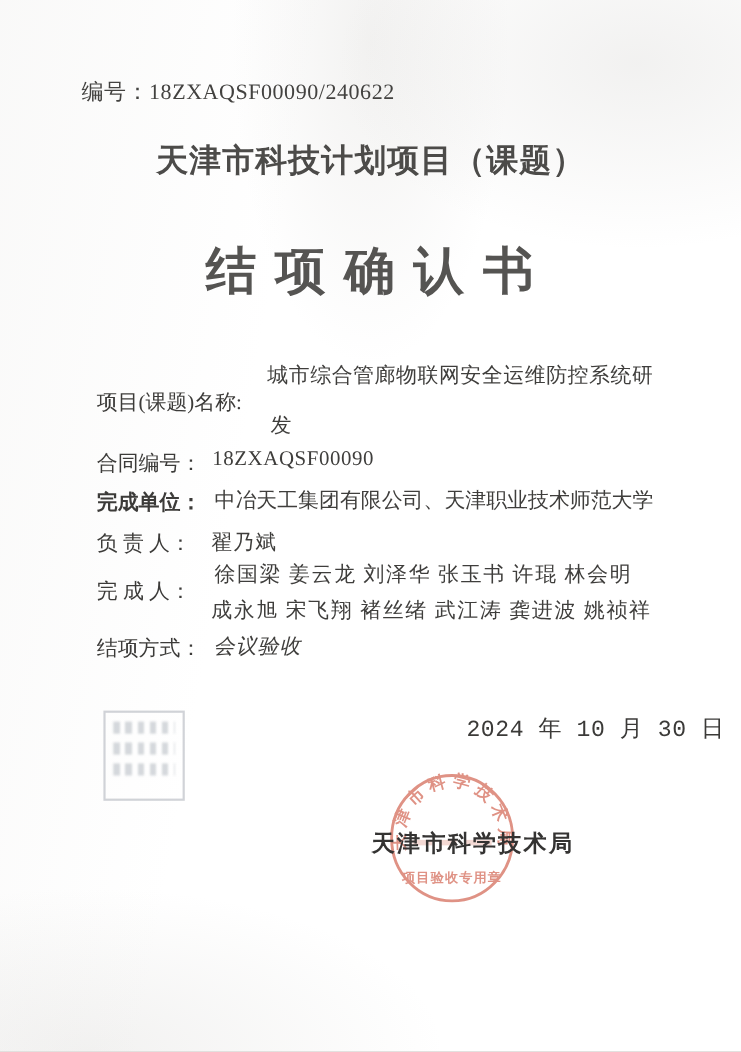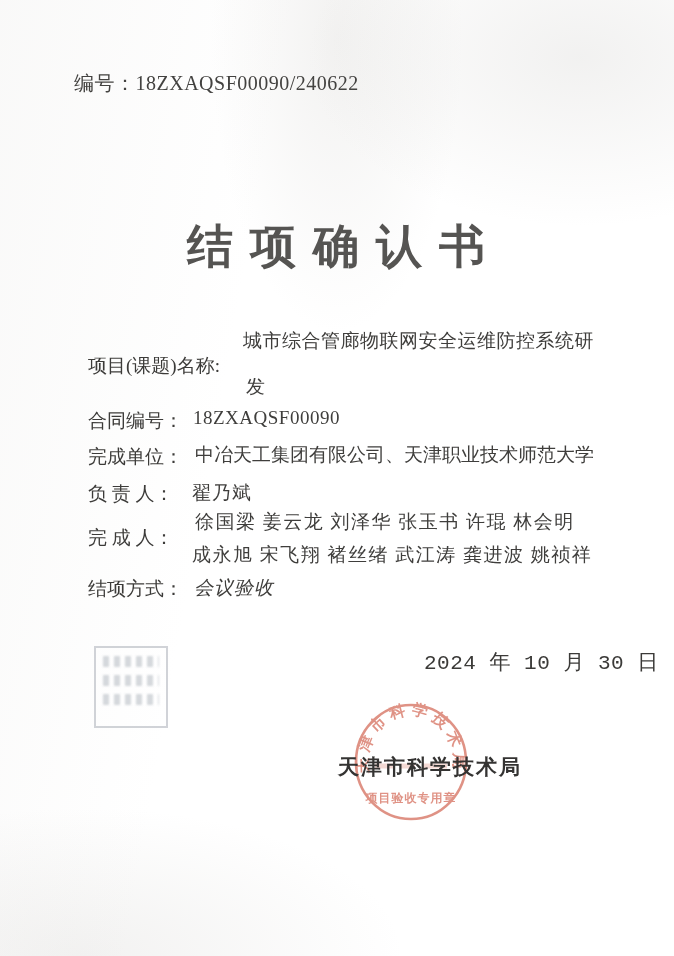--- a/index.html
+++ b/index.html
@@ -30,21 +30,21 @@
     font-size:46px;font-weight:bold;color:#555452;
     letter-spacing:17px;padding-left:15px;box-sizing:border-box;
   }
   .flabel{font-size:19px;color:#3c3b39;white-space:nowrap;}
   .fvalue{font-size:19px;color:#3f3e3c;white-space:nowrap;}
   .lbl-project{left:88px;top:353px;}
   .val-project-1{left:243px;top:328px;letter-spacing:.5px;}
   .val-project-2{left:246px;top:374px;}
   .lbl-contract{left:88px;top:408px;}
   .val-contract{left:193px;top:407px;letter-spacing:.5px;}
-  .lbl-unit{left:88px;top:444px;}
+  .lbl-unit{left:88px;top:444px;font-weight:bold;}
   .val-unit{left:195px;top:442px;}
   .lbl-leader{left:88px;top:481px;}
   .val-leader{left:192px;top:480px;letter-spacing:1px;}
   .lbl-members{left:88px;top:525px;}
   .val-members-1{left:195px;top:509px;letter-spacing:1.5px;}
   .val-members-2{left:192px;top:542px;letter-spacing:1.5px;}
   .lbl-method{left:88px;top:576px;}
   .val-method{left:194px;top:575px;letter-spacing:1px;font-style:italic;}
   .doc-date{left:424px;top:648px;font-size:21px;letter-spacing:.5px;color:#3b3a38;font-family:Liberation Mono, monospace;}
   .issuer{left:338px;top:753px;font-size:21px;font-weight:600;letter-spacing:2px;color:#343332;z-index:3;}
@@ -62,20 +62,21 @@
   
   .seal{left:351px;top:701px;width:120px;height:122px;opacity:.58;z-index:2;}
 </style>
 </head>
 <body>
 
 <div class="page">
 
   <div class="abs serial"><span>编号：</span><span>18ZXAQSF00090/240622</span></div>
 
+  <div class="abs program-title">天津市科技计划项目（课题）</div>
 
   <div class="abs main-title">结项确认书</div>
 
   <div class="abs fvalue val-project-1">城市综合管廊物联网安全运维防控系统研</div>
   <div class="abs flabel lbl-project">项目(课题)名称:</div>
   <div class="abs fvalue val-project-2">发</div>
 
   <div class="abs flabel lbl-contract">合同编号：</div>
   <div class="abs fvalue val-contract">18ZXAQSF00090</div>
 

